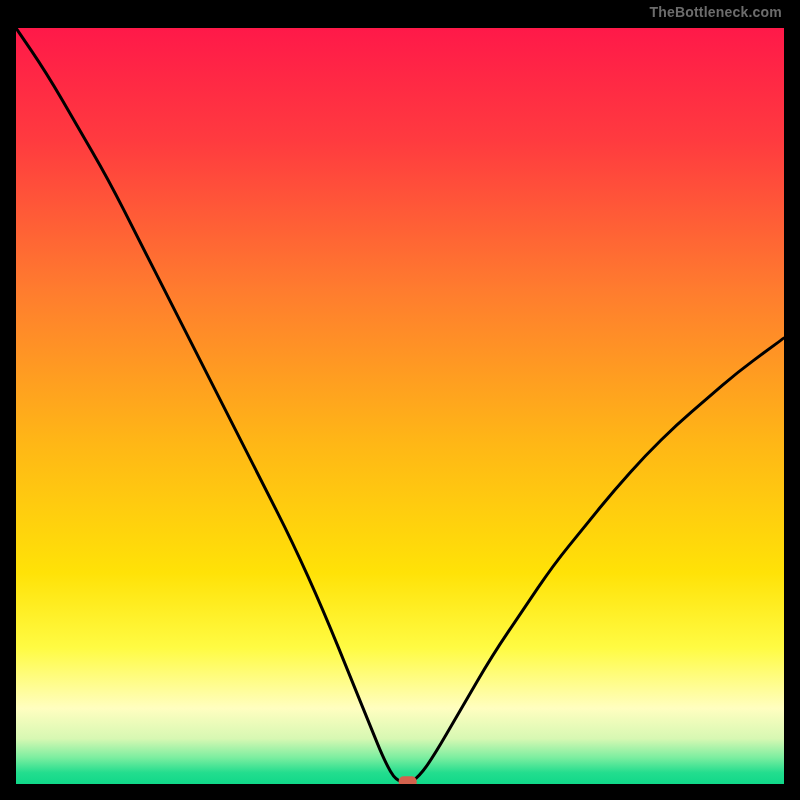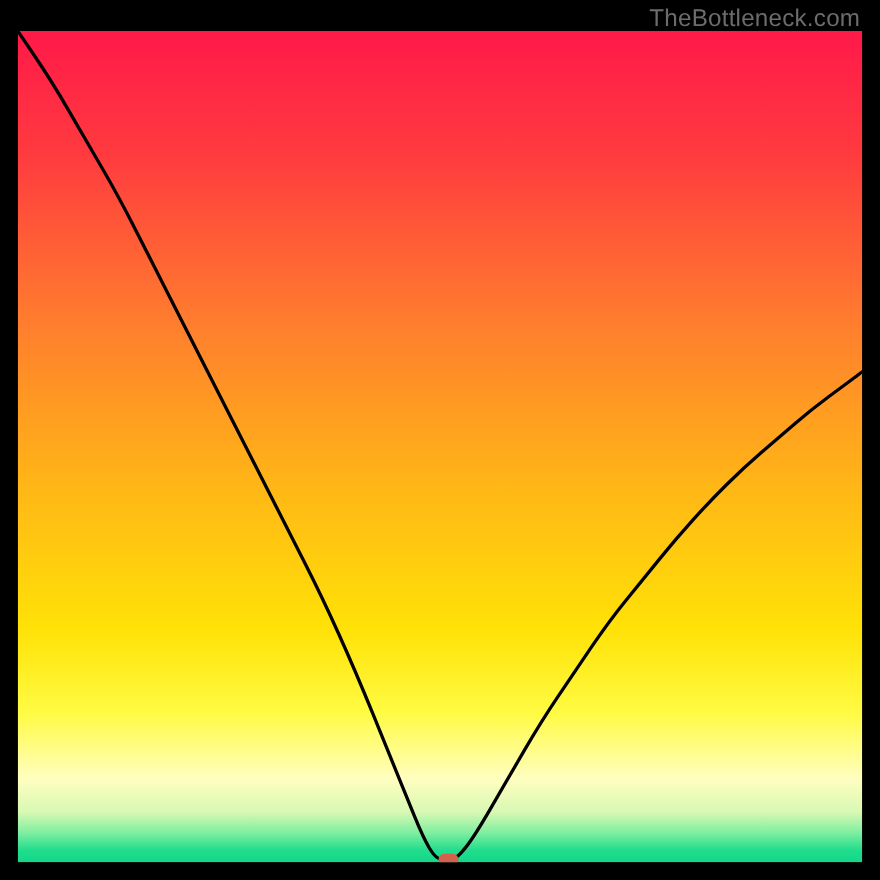--- a/index.html
+++ b/index.html
@@ -14,22 +14,22 @@
     position: relative;
     width: 800px;
     height: 800px;
     background: #000;
   }
   .watermark {
     position: absolute;
     top: 4px;
     right: 18px;
     color: #6c6c6c;
-    font-size: 22px;
-    font-weight: 400;
+    font-size: 14px;
+    font-weight: 700;
     letter-spacing: 0.2px;
     z-index: 5;
   }
   .plot-area {
     position: absolute;
     left: 16px;
     top: 28px;
     width: 768px;
     height: 756px;
     overflow: hidden;

